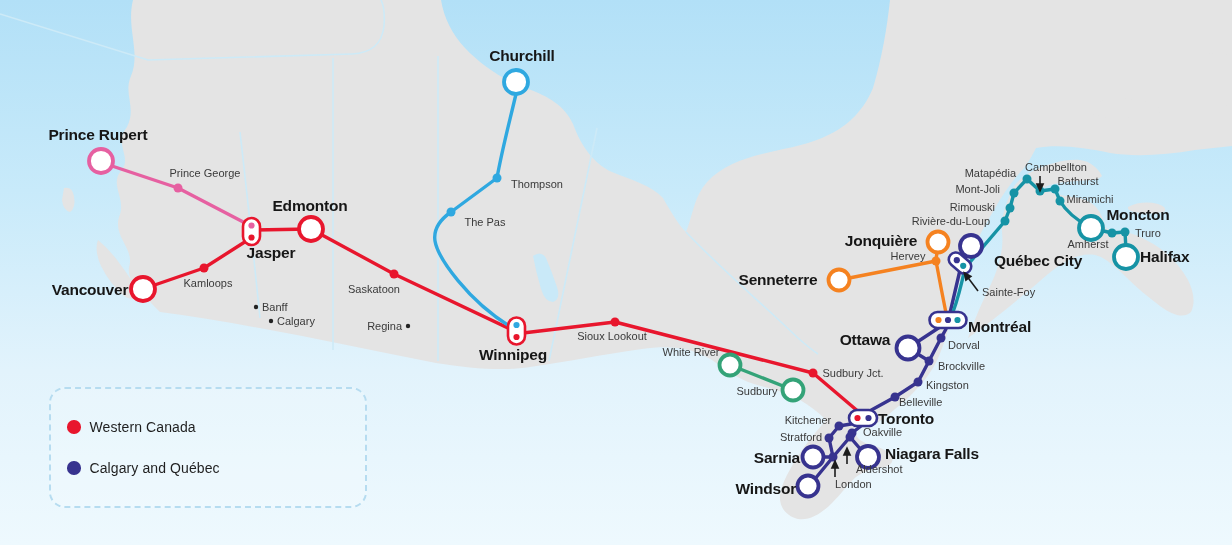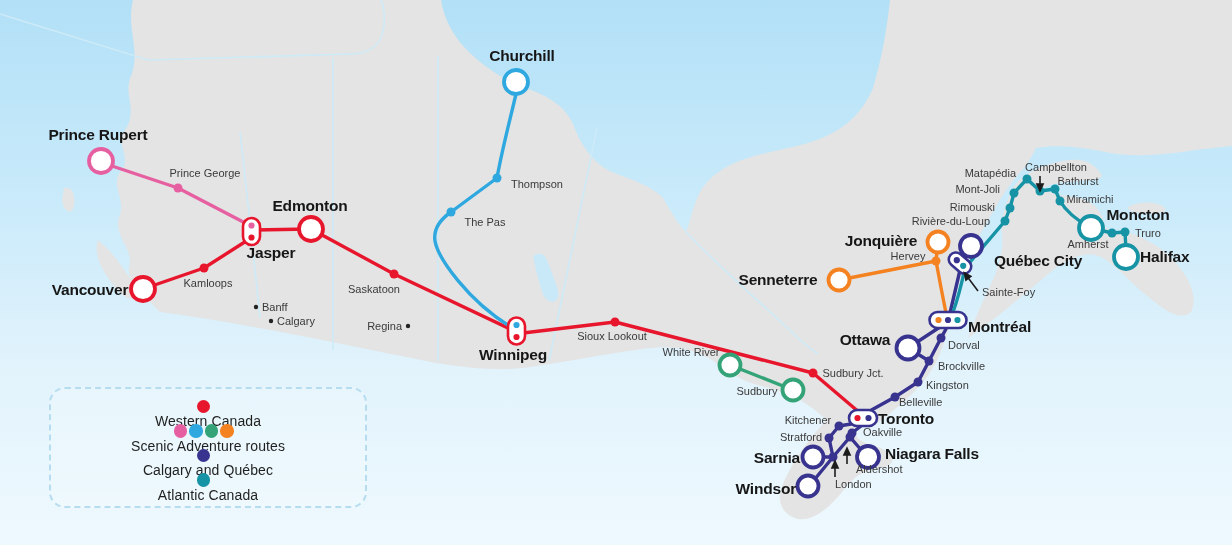--- a/index.html
+++ b/index.html
@@ -9,21 +9,21 @@
     background:linear-gradient(180deg,#b2e0f7 0%,#c8eafa 35%,#e2f3fc 68%,#eef9fe 100%);
   }
   #map{position:absolute;left:0;top:0;}
   text.city{font-family:"Liberation Sans",sans-serif;font-weight:bold;font-size:15.5px;fill:#161616;letter-spacing:-0.2px;}
   text.stop{font-family:"Liberation Sans",sans-serif;font-weight:normal;font-size:11px;fill:#3a3a3a;}
   .legend{
     position:absolute;left:49px;top:387px;width:318px;height:121px;box-sizing:border-box;
     border:2px dashed #b6dcf0;border-radius:16px;background:rgba(250,253,255,0.22);
     display:flex;flex-direction:column;justify-content:space-evenly;padding:8px 16px;
   }
-  .legend-row{display:flex;align-items:center;height:22px;flex-direction:column;}
+  .legend-row{display:flex;align-items:center;height:22px;}
   .legend-row .dots{display:inline-flex;gap:2px;margin-right:9px;}
   .legend-dot{width:13.5px;height:13.5px;border-radius:50%;display:inline-block;}
   .legend-label{font-size:14px;color:#1f1f1f;font-weight:500;letter-spacing:0.1px;}
 </style>
 </head>
 <body>
 
 <div id="stage">
   <svg id="map" width="1232" height="545" viewBox="0 0 1232 545">
     <defs>
@@ -214,33 +214,18 @@
 
   <div class="legend">
     <div class="legend-row">
       <span class="dots">
           <span class="legend-dot" style="background: rgb(232, 22, 45);"></span>
         </span>
       <span class="legend-label">Western Canada</span>
     </div>
     <div class="legend-row">
       <span class="dots">
-          <span class="legend-dot" style="background: rgb(230, 96, 161);"></span>
-          <span class="legend-dot" style="background: rgb(47, 168, 224);"></span>
-          <span class="legend-dot" style="background: rgb(52, 163, 120);"></span>
-          <span class="legend-dot" style="background: rgb(245, 130, 32);"></span>
-        </span>
-      <span class="legend-label">Scenic Adventure routes</span>
-    </div>
-    <div class="legend-row">
-      <span class="dots">
           <span class="legend-dot" style="background: rgb(55, 51, 143);"></span>
         </span>
       <span class="legend-label">Calgary and Québec</span>
     </div>
-    <div class="legend-row">
-      <span class="dots">
-          <span class="legend-dot" style="background: rgb(22, 147, 165);"></span>
-        </span>
-      <span class="legend-label">Atlantic Canada</span>
-    </div>
   </div>
 </div>
 
 </body></html>

